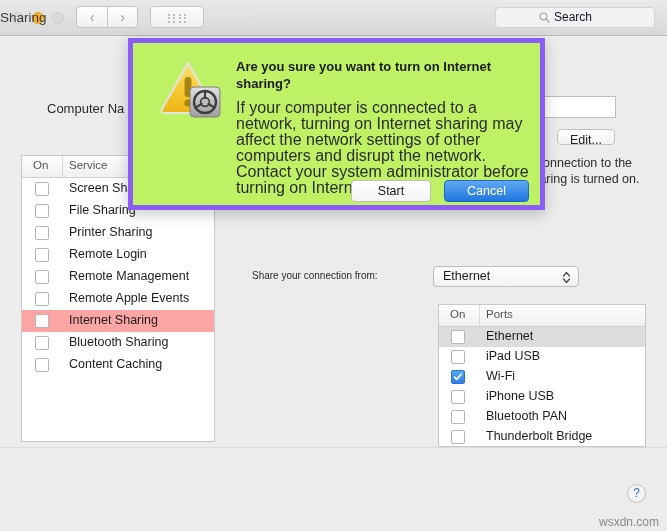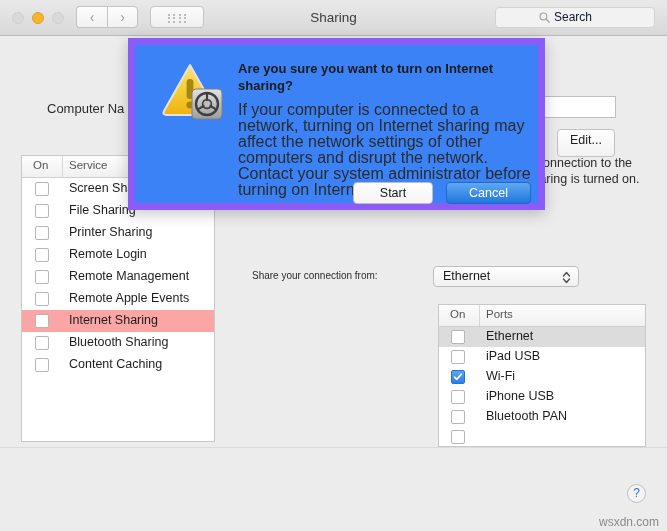--- a/index.html
+++ b/index.html
@@ -79,21 +79,21 @@
     width: 2px; height: 2px;
     background: #a9a9a9;
     border-radius: 1px;
   }
 
   #win-title {
     position: absolute;
     left: 0; top: 0;
     width: 667px; height: 20px;
     line-height: 36px;
-    text-align: center;
+    text-align: left;
     font-size: 13.5px;
     color: #3c3c3c;
   }
 
   #search-field {
     position: absolute;
     right: 12px; top: 7px;
     width: 160px; height: 21px;
     background: #f2f2f2;
     border: 1px solid #d3d3d3;
@@ -138,21 +138,21 @@
     position: absolute;
     left: 430px; top: 60px;
     width: 186px; height: 22px;
     background: #ffffff;
     border: 1px solid #bfbfbf;
     box-sizing: border-box;
   }
   #edit-button {
     position: absolute;
     left: 557px; top: 93px;
-    width: 58px; height: 28px;
+    width: 58px; height: 16px;
     background: linear-gradient(to bottom, #fefefe, #f2f2f2);
     border: 1px solid #c2c2c2;
     border-radius: 4px;
     box-sizing: border-box;
     font-size: 12.5px;
     color: #212121;
     line-height: 20px;
     text-align: center;
   }
 
@@ -321,22 +321,22 @@
     right: 8px; bottom: 2px;
     font-size: 12px;
     color: #8a8a8a;
   }
 
   
   #sheet {
     position: absolute;
     left: 128px; top: 38px;
     width: 417px; height: 172px;
-    background: #3b82f6;
-    border: 7px solid #8b5cf6;
+    background: #bef264;
+    border: 5px solid #8b5cf6;
     box-shadow: 0 4px 14px rgba(0,0,0,0.22);
     box-sizing: border-box;
   }
   #sheet-icon {
     position: absolute;
     left: 25px; top: 14px;
     width: 64px; height: 64px;
   }
   #sheet-title {
     position: absolute;
@@ -522,20 +522,21 @@
       <div class="port-row">
         <span class="cb"></span>
         <span class="lbl">iPhone USB</span>
       </div>
       <div class="port-row">
         <span class="cb"></span>
         <span class="lbl">Bluetooth PAN</span>
       </div>
       <div class="port-row">
         <span class="cb"></span>
+        <span class="lbl">Thunderbolt Bridge</span>
       </div>
     </div>
 
     <div id="wifi-options-button">Wi-Fi Options...</div>
   </div>
 
   <div id="bottom-strip"></div>
 
   <div id="help-button">?</div>
   <div id="watermark">wsxdn.com</div>

